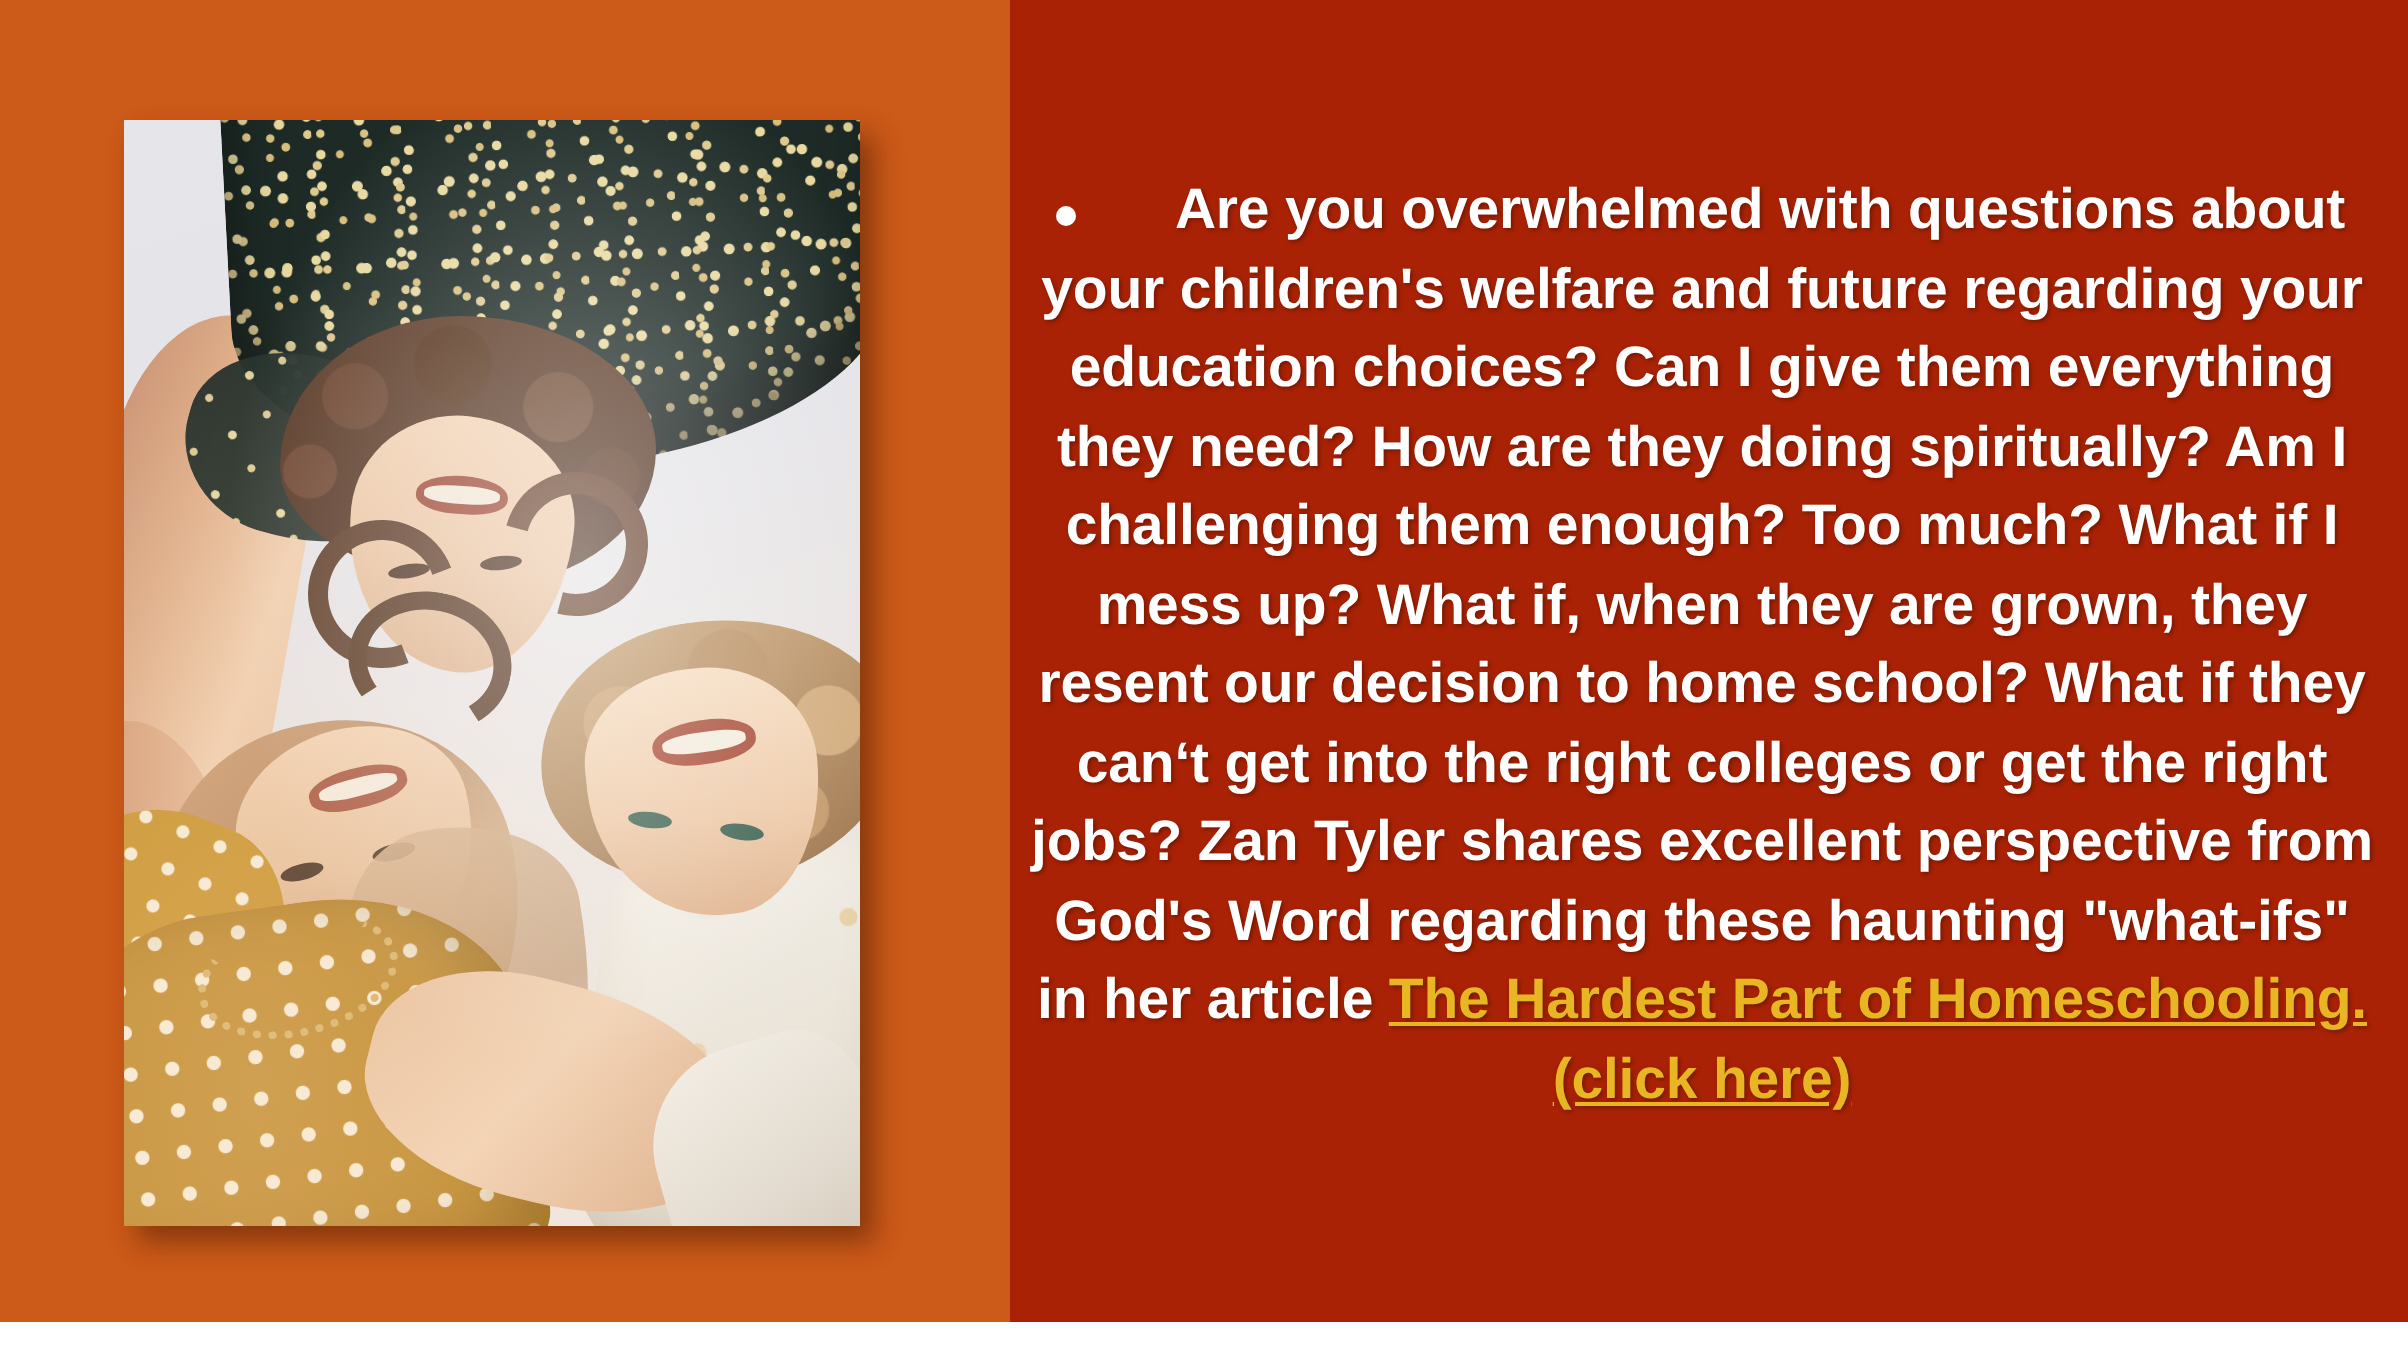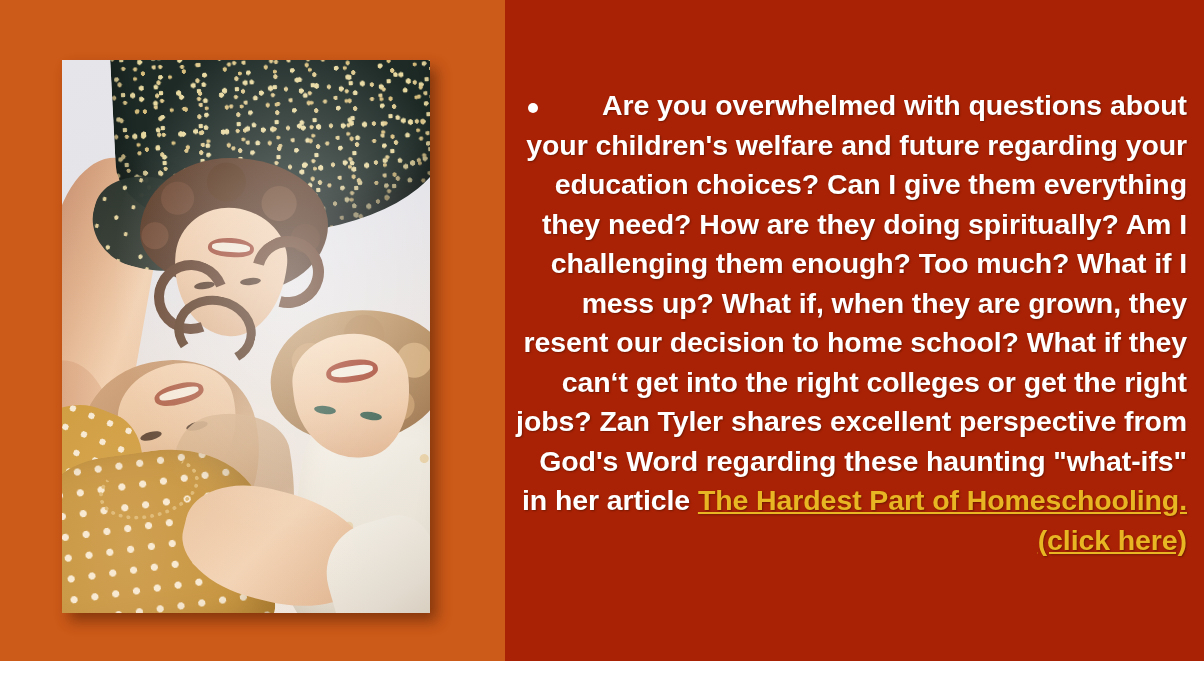--- a/index.html
+++ b/index.html
@@ -360,21 +360,21 @@
       radial-gradient(ellipse at 18% 88%, rgba(255, 224, 190, 0.25) 0%, rgba(255,255,255,0) 60%);
     pointer-events: none;
   }
 
   
   .text-col {
     position: absolute;
     left: 515px;
     top: 86px;
     width: 672px;
-    text-align: right;
+    text-align: center;
   }
 
   .bullet-para {
     position: relative;
     margin: 0;
     color: #ffffff;
     font-family: "Liberation Sans", sans-serif;
     font-weight: bold;
     font-size: 28.5px;
     line-height: 39.5px;

